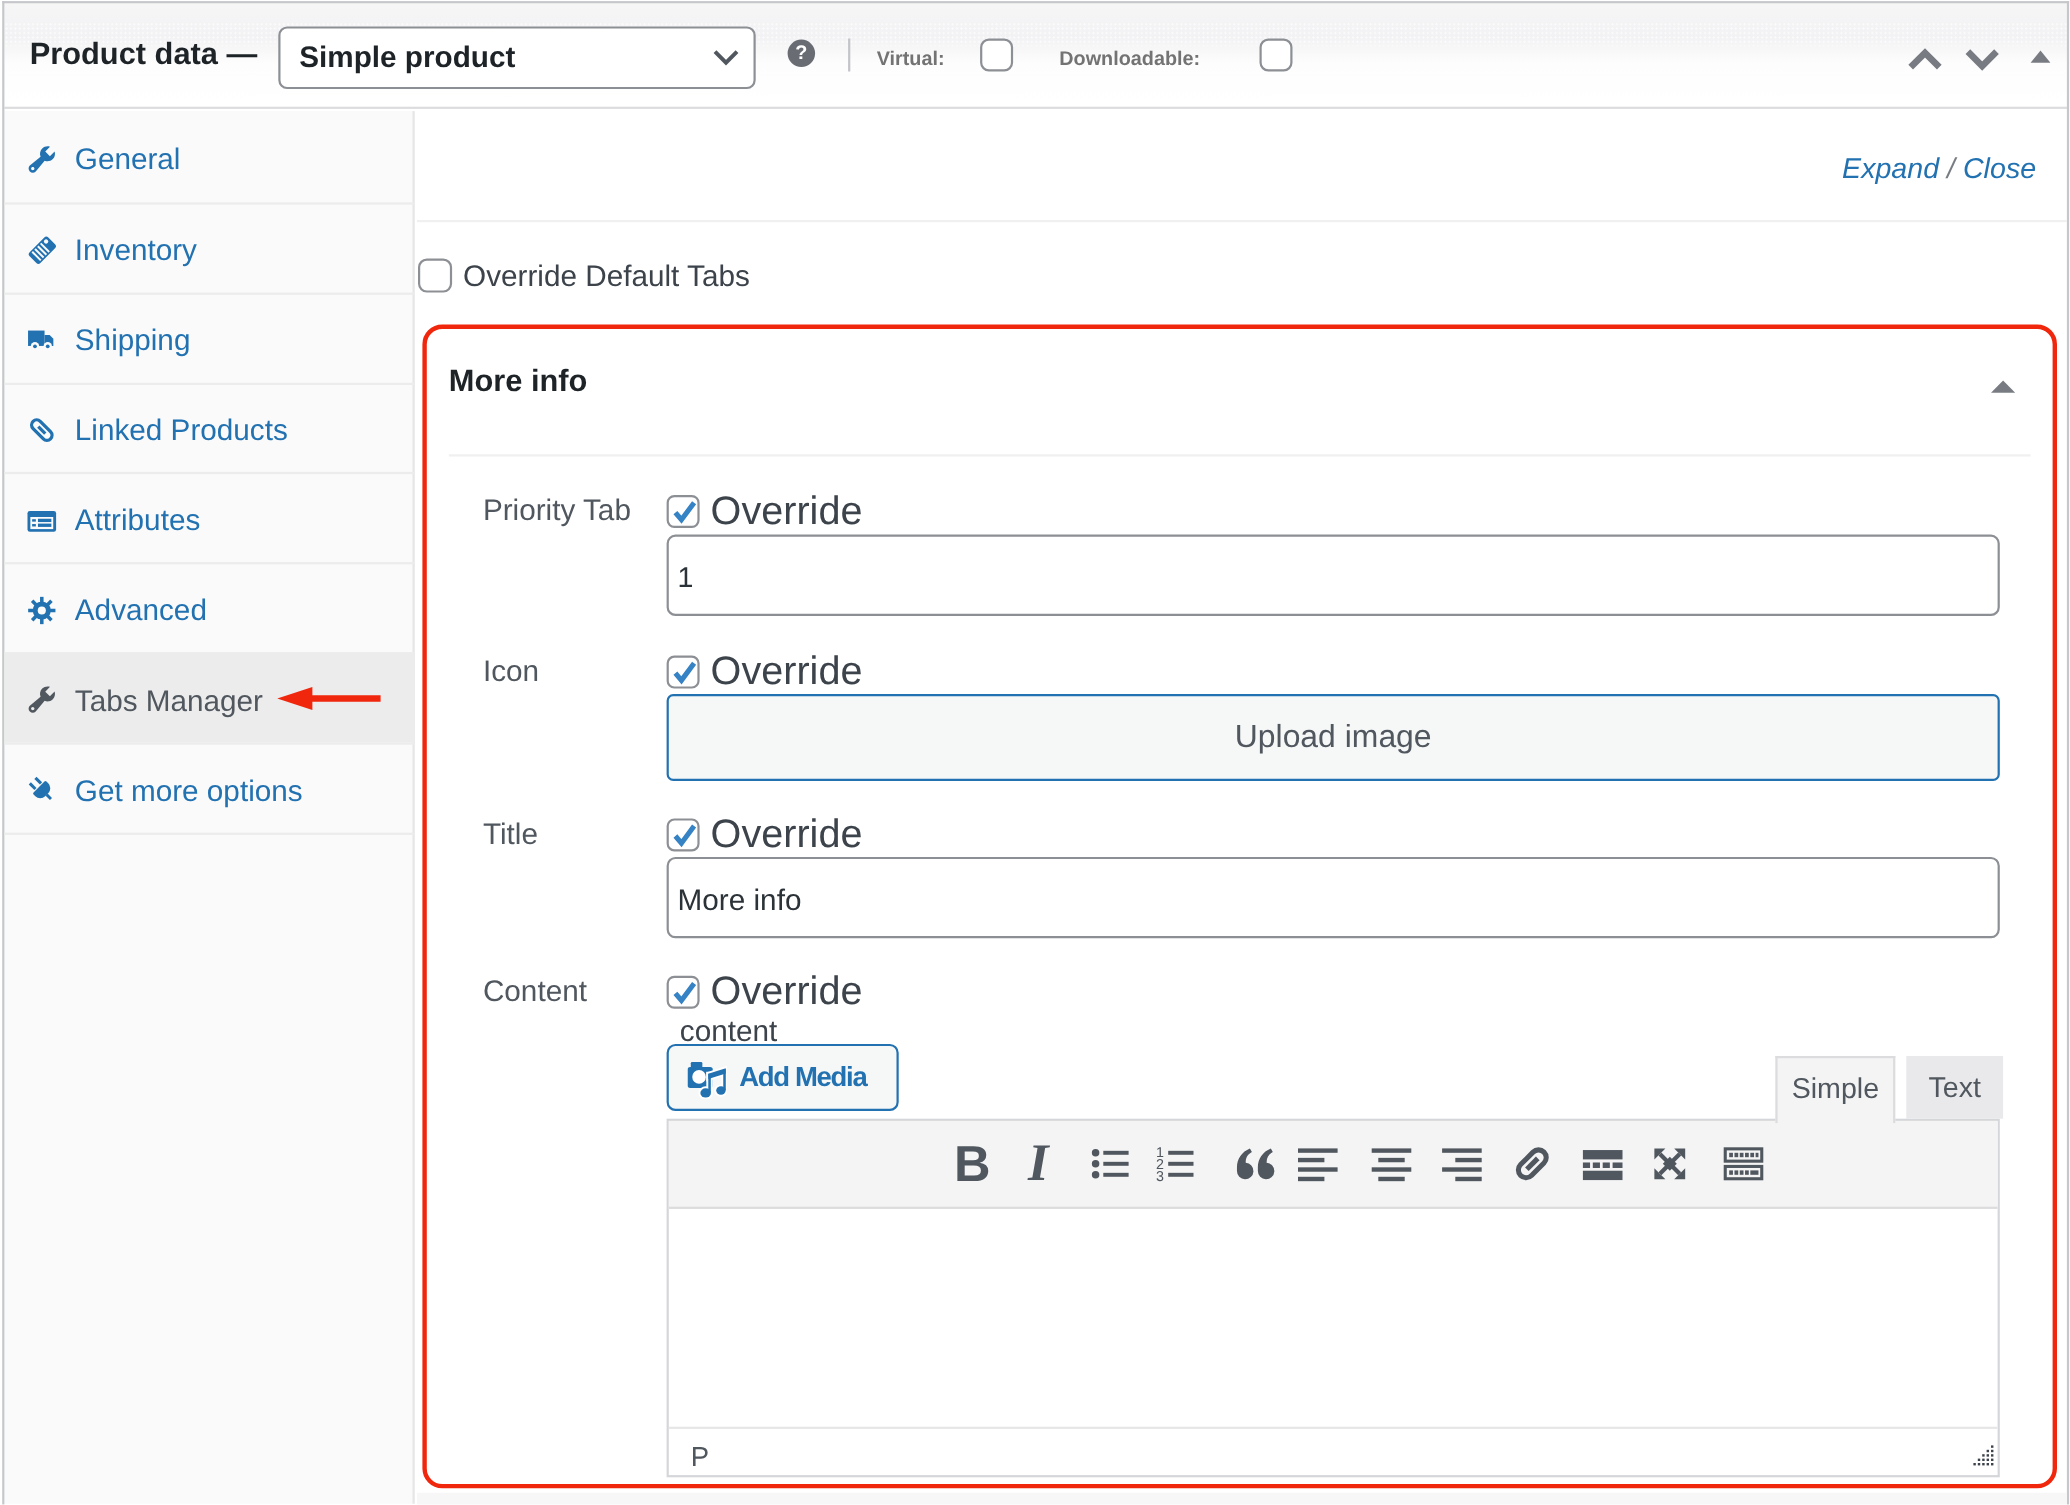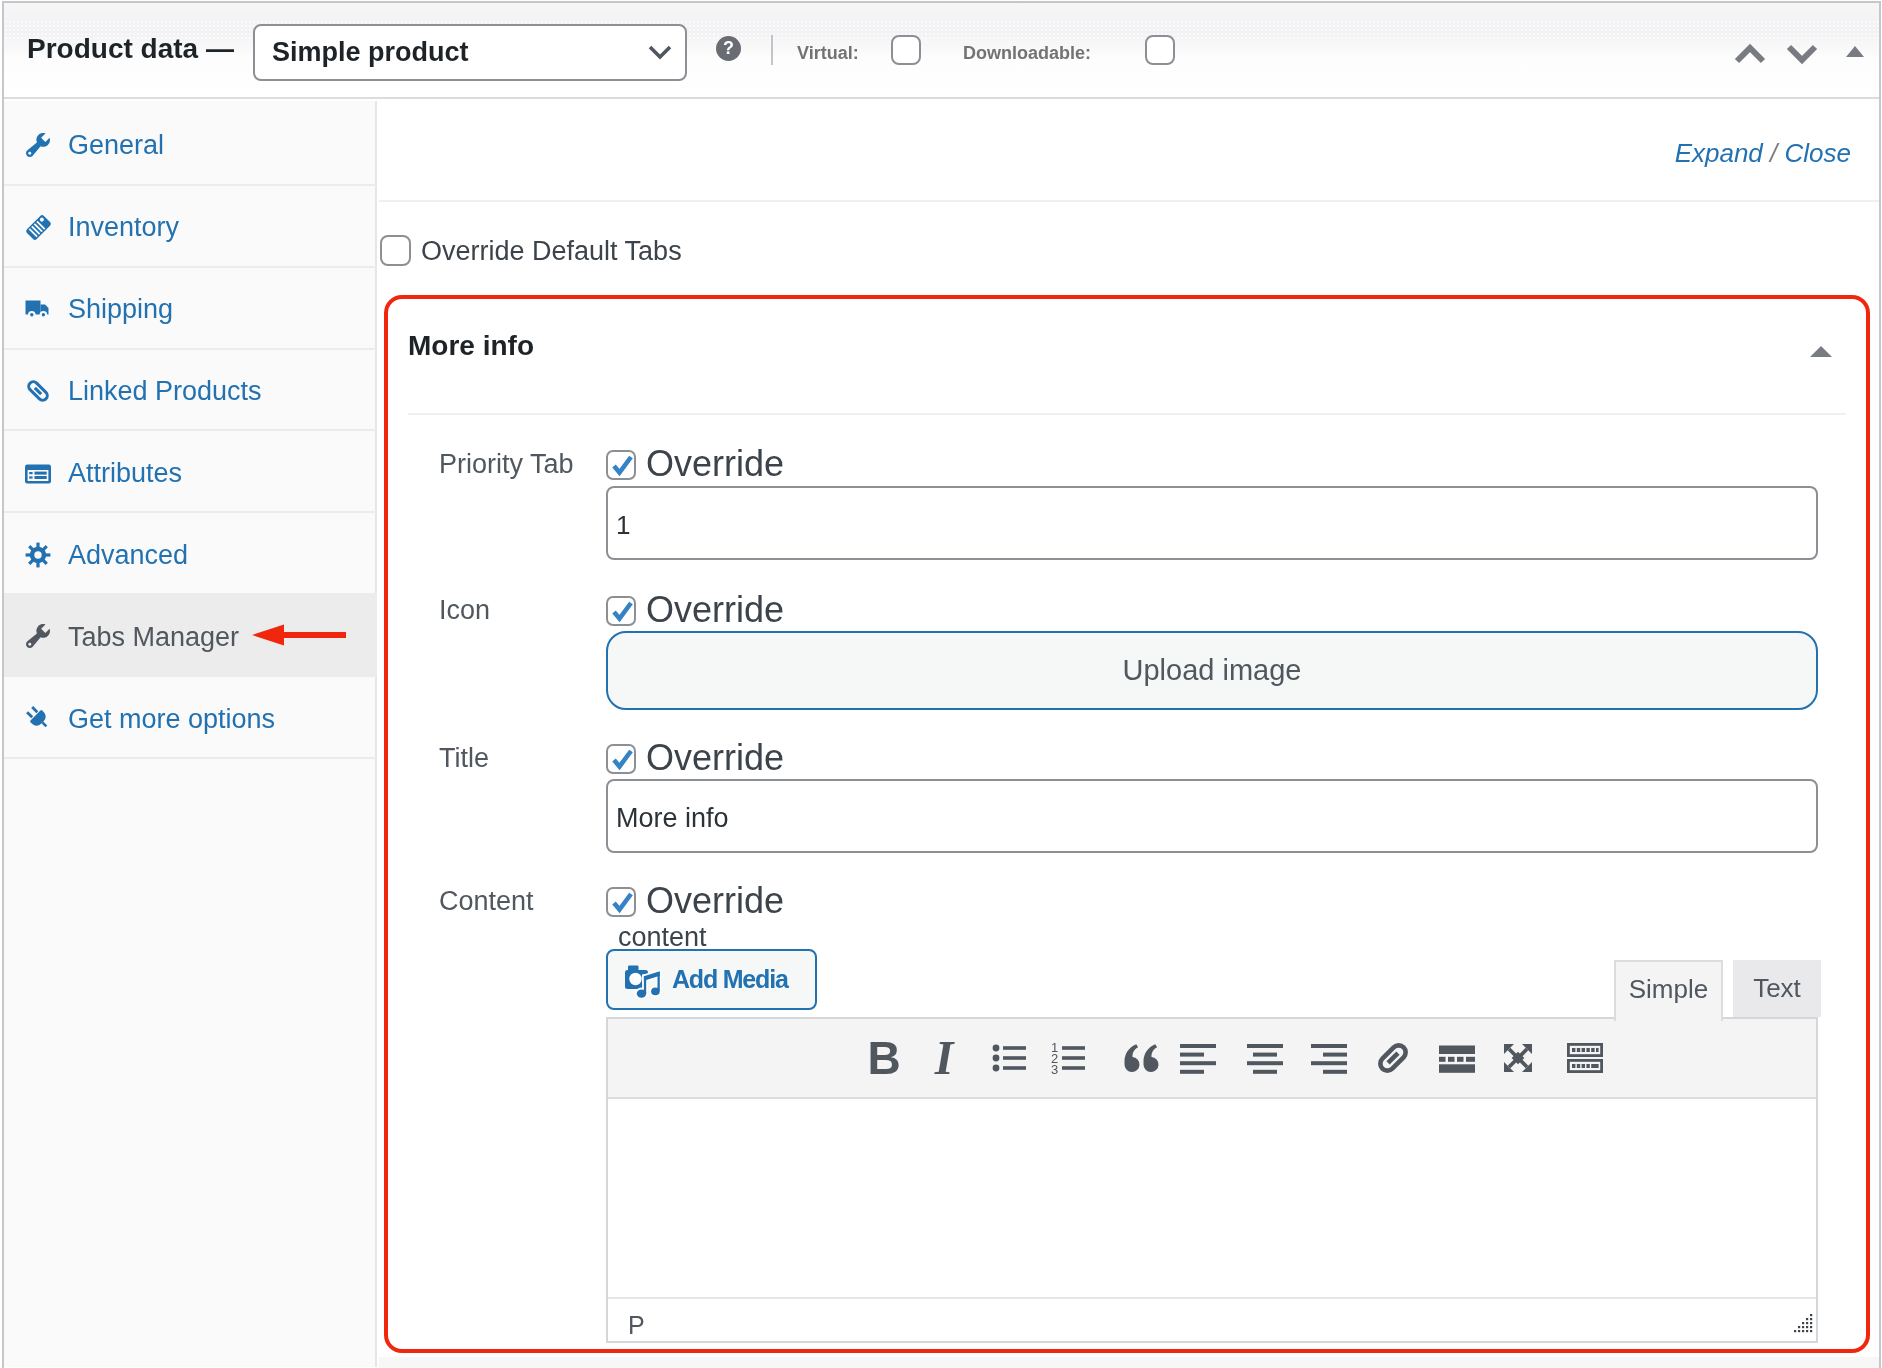--- a/index.html
+++ b/index.html
@@ -41,21 +41,21 @@
   .odt-cb { left:380px; top:235px; width:31px; height:31px; background:#fff; border:2px solid #8c8f94; border-radius:8px; }
   .odt-lb { left:421px; top:236px; height:30px; line-height:30px; font-size:27px; color:#3c434a; }
   .redbox { left:384px; top:295px; width:1486px; height:1058px; border:4px solid #f1270d; border-radius:18px; }
   .mi-title { left:408px; top:331px; height:30px; line-height:30px; font-size:28px; font-weight:700; color:#1d2327; }
   .mi-sep { left:408px; top:413px; width:1438px; height:2px; background:#f0f0f1; }
   .flabel { left:427px; height:28px; line-height:28px; font-size:27px; color:#50575e;margin-left:12px; }
   .ovr-cb { left:606px; width:30px; height:30px; background:#fff; border:2px solid #8c8f94; border-radius:7px; }
   .ovr-lb { left:646px; height:28px; line-height:28px; font-size:36px; color:#3c434a; }
   .tinput { left:606px; width:1212px; height:74px; background:#fff; border:2px solid #8c8f94; border-radius:8px;
     font-size:26px; color:#2c3338; line-height:75px; padding-left:8px; }
-  .upload { left:606px; top:631px; width:1212px; height:79px; background:#f6f7f7; border:2px solid #2271b1; border-radius:20px;
+  .upload { left:606px; top:631px; width:1212px; height:79px; background:#f6f7f7; border:2px solid #2271b1; border-radius:6px;
     text-align:center; line-height:75px; font-size:29px; color:#50575e; }
   .addmedia { left:606px; top:949px; width:211px; height:61px; background:#f6f7f7; border:2px solid #2271b1; border-radius:8px; }
   .am-txt { left:64px; top:0; height:57px; line-height:57px; font-size:25px; letter-spacing:-1.2px; color:#2271b1;font-weight:bold; }
   .vtab { left:1614px; top:960px; width:109px; height:61px; background:#f4f4f5; border:2px solid #dcdcde; border-bottom:none;
     text-align:center; font-size:26px; color:#50575e; line-height:55px; z-index:6; }
   .ttab { left:1733px; top:960px; width:88px; height:57px; background:#e9e9eb;
     text-align:center; font-size:26px; color:#50575e; line-height:57px; z-index:6; }
   .editor { left:606px; top:1017px; width:1212px; height:326px; border:2px solid #d5d6d9; background:#fff; }
   .toolbar { left:608px; top:1019px; width:1208px; height:80px; background:#f4f4f5; border-bottom:2px solid #dcdcde; }
   .para { left:619px; top:1031px; width:221px; height:58px; background:#fff; border:2px solid #aeb3b7; border-radius:4px; }

